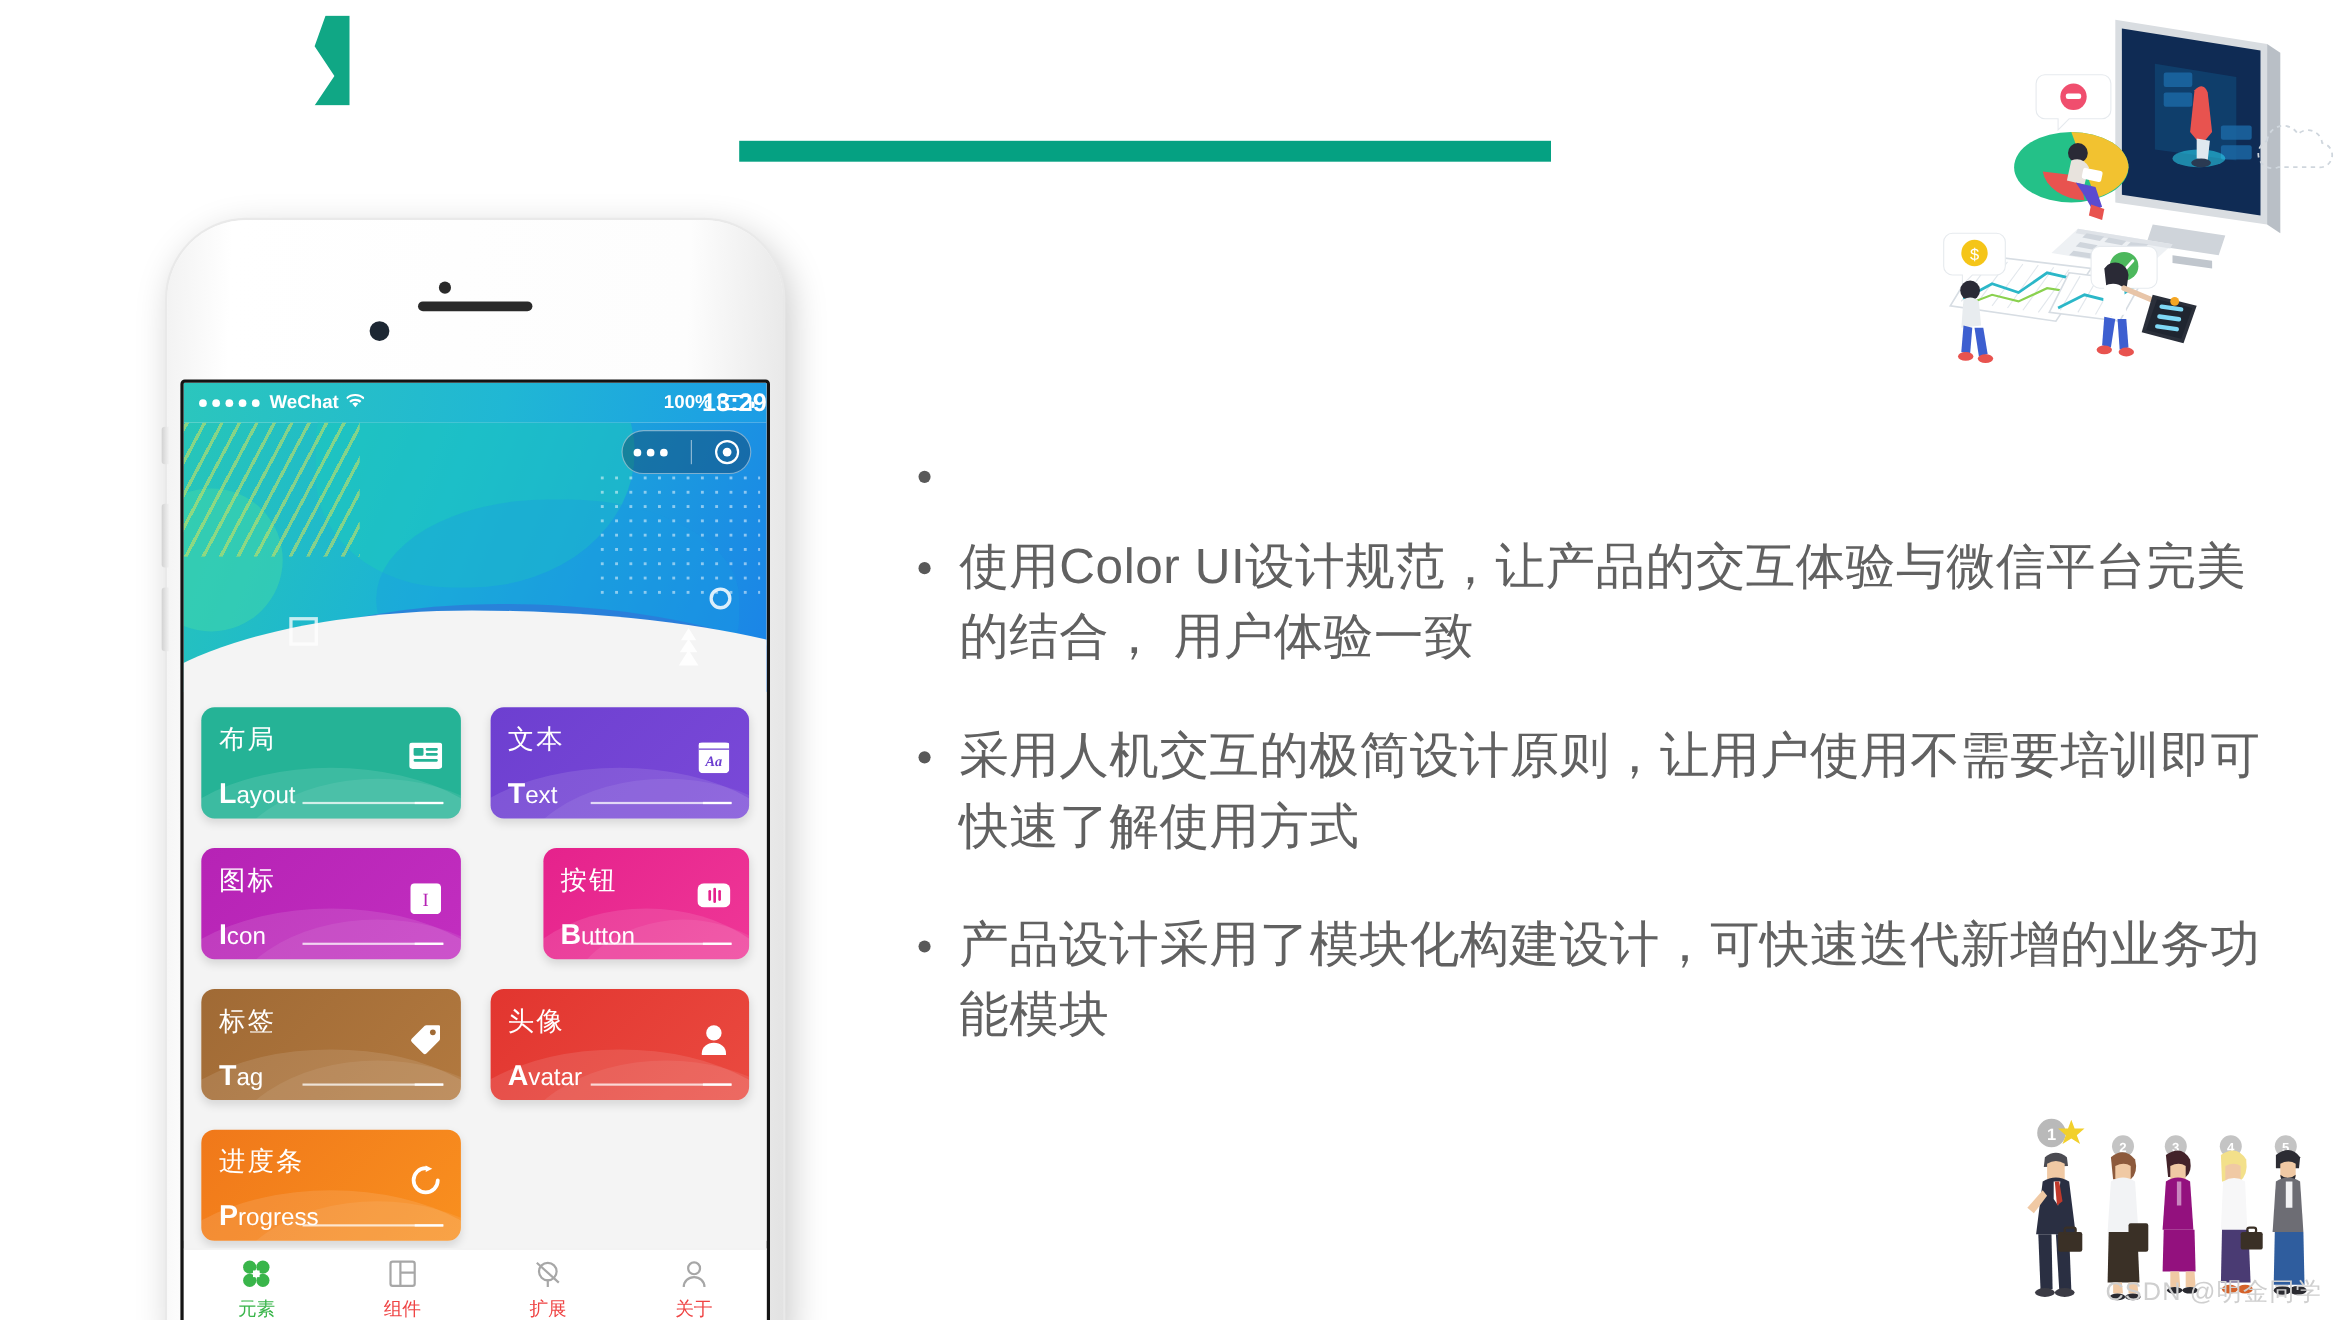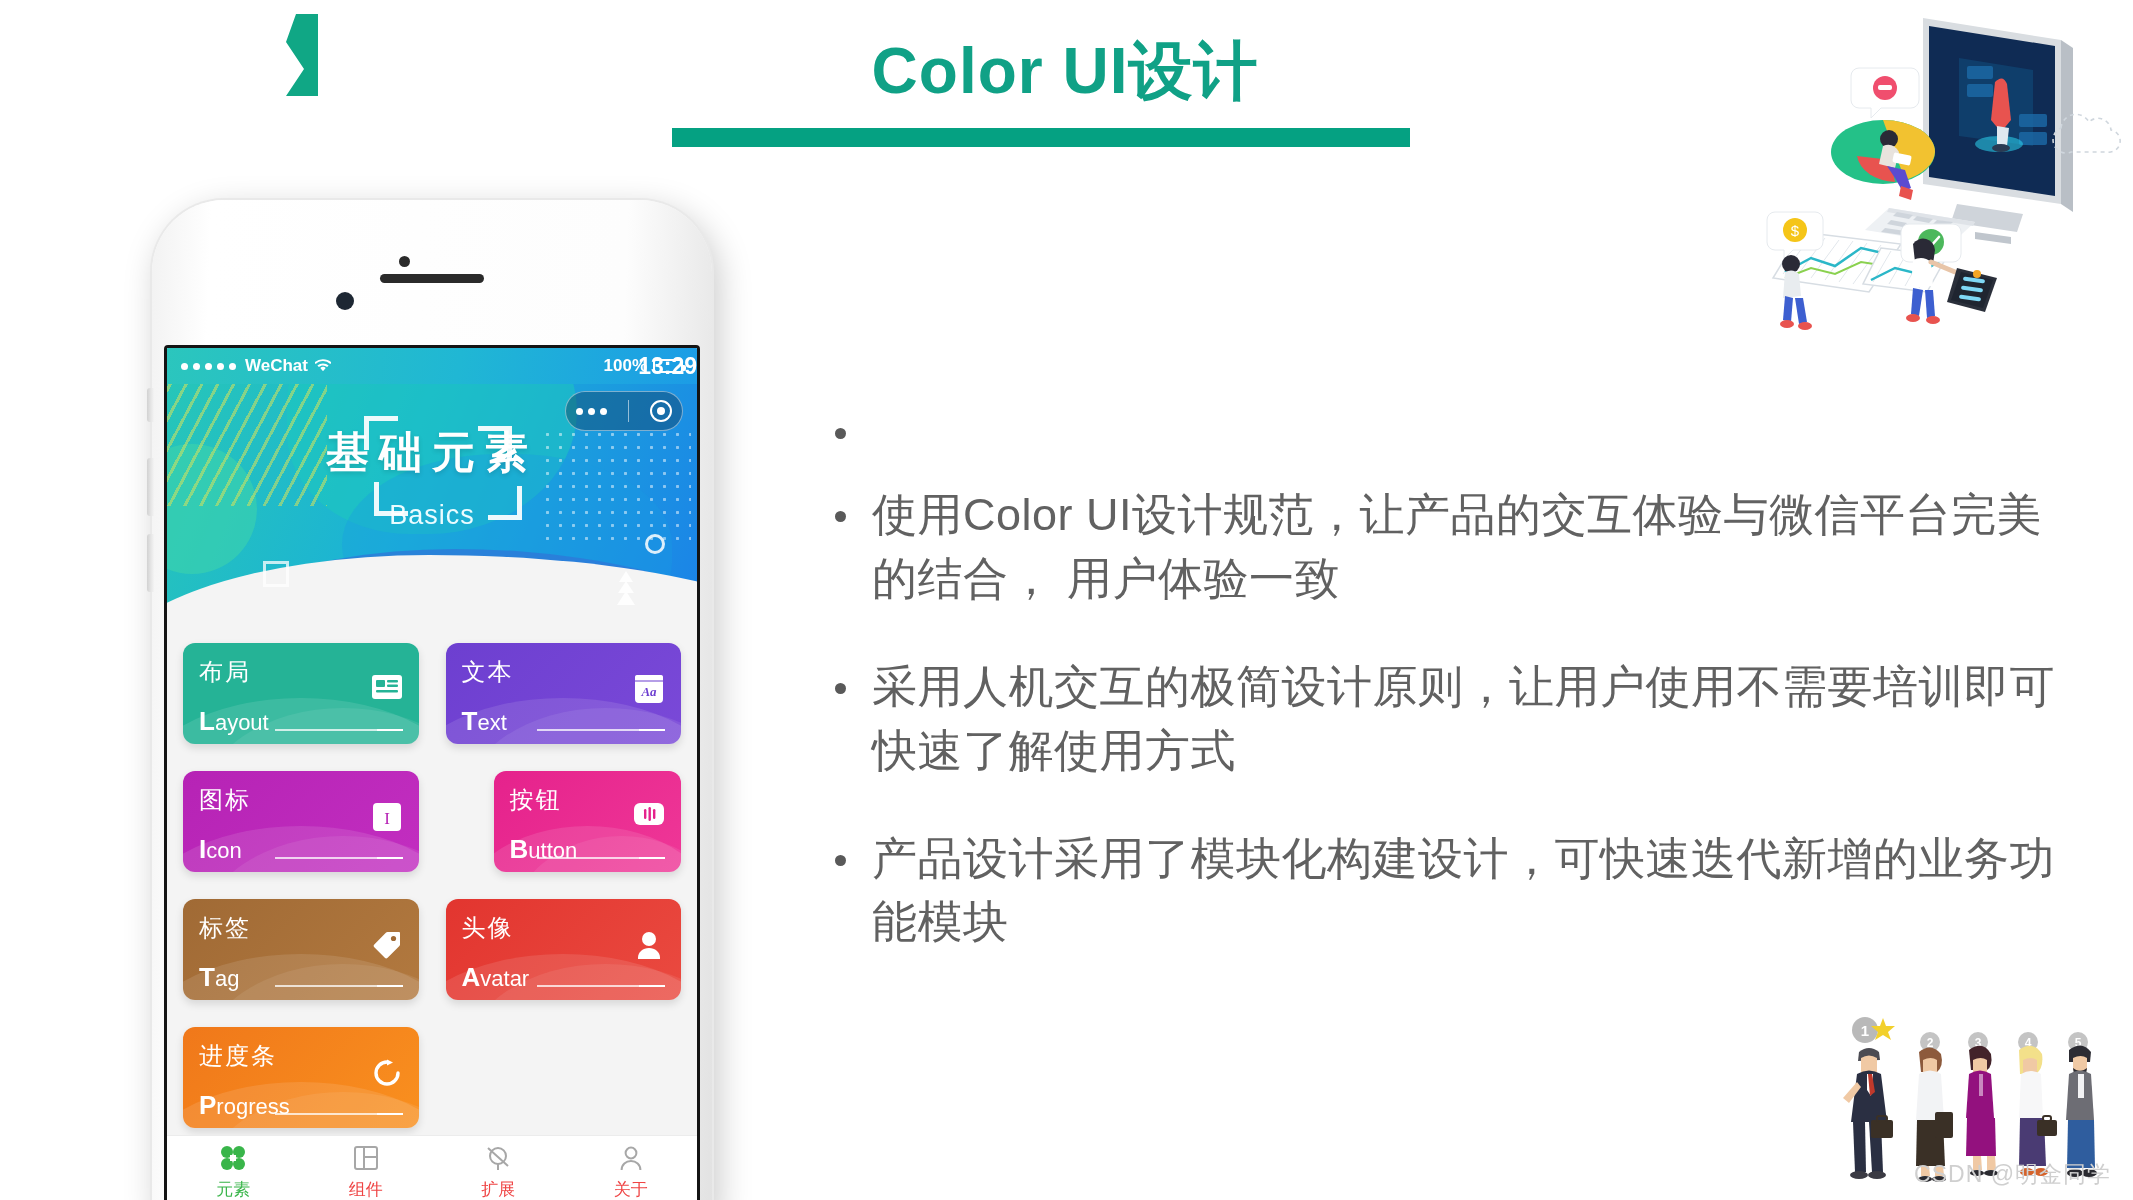--- a/index.html
+++ b/index.html
@@ -212,21 +212,20 @@
 </style>
 </head>
 <body>
 
 <div id="slide">
 
   <div id="ribbon">
     <span class="rb-label">技术实现</span>
   </div>
 
-  <div id="title">Color UI设计</div>
   <div id="title-rule"></div>
 
   <div id="bullets">
     <div class="bullet">
       <span class="dot"></span>
     </div>
     <div class="bullet">
       <span class="dot"></span>
       <span class="btext">使用Color UI设计规范，让产品的交互体验与微信平台完美的结合， 用户体验一致</span>
     </div>
@@ -296,30 +295,20 @@
             <i style="width:7px;height:7px;border-radius:50%;background:#fff;display:block;"></i>
             <i style="width:7px;height:7px;border-radius:50%;background:#fff;display:block;"></i>
             <i style="width:7px;height:7px;border-radius:50%;background:#fff;display:block;"></i>
           </span>
           <i style="width:1px;height:22px;background:rgba(255,255,255,.55);display:block;"></i>
           <span style="width:22px;height:22px;border:2px solid #fff;border-radius:50%;display:flex;align-items:center;justify-content:center;">
             <i style="width:8px;height:8px;border-radius:50%;background:#fff;display:block;"></i>
           </span>
         </div>
 
-        <div id="hero-inner">
-          <div style="position:relative;display:inline-block;padding:0 52px;">
-            <span class="brk" id="brk-tl"></span>
-            <span class="brk" id="brk-tr"></span>
-            <span class="brk" id="brk-bl"></span>
-            <span class="brk" id="brk-br"></span>
-            <div id="hero-title">基础元素</div>
-          </div>
-          <div id="hero-sub">Basics</div>
-        </div>
       </div>
 
       <div id="grid">
 
         <div class="card" style="background:#25b396;">
           <div class="cn">布局</div>
           <div class="en">
             <span class="cap">L</span><span>ayout</span>
           </div>
           <span class="cicon">

